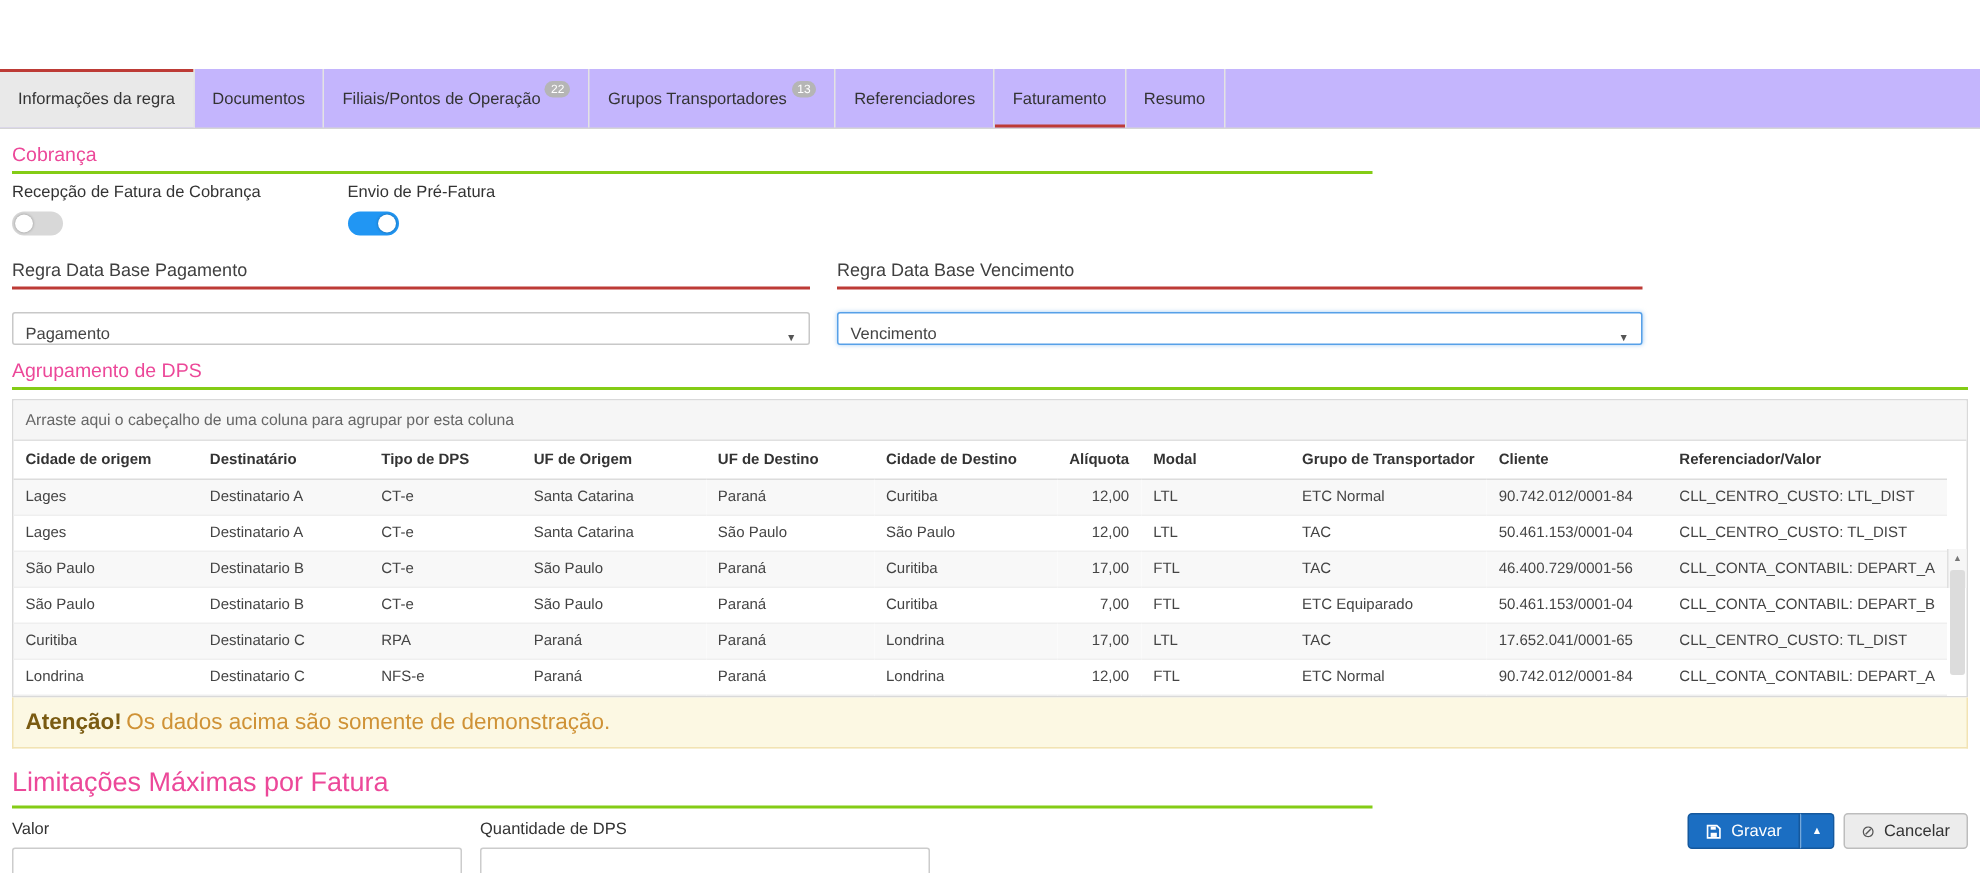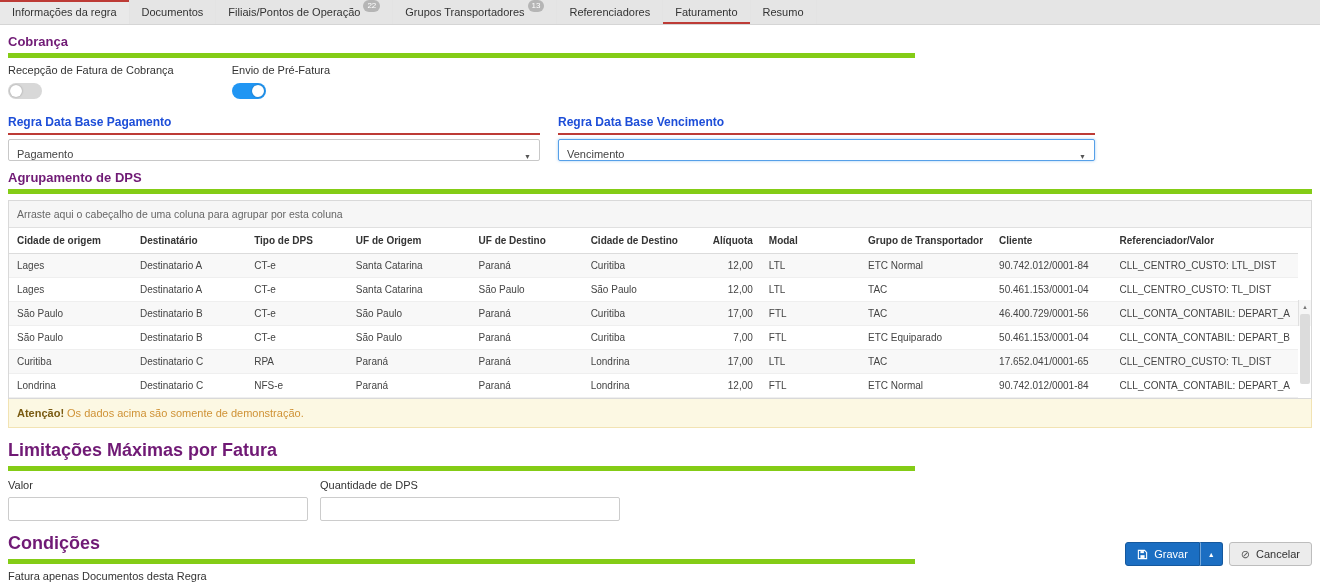--- a/index.html
+++ b/index.html
@@ -3,48 +3,48 @@
 <meta charset="utf-8">
 <style>
   * { box-sizing: border-box; }
   html,body { margin:0; padding:0; }
   body {
     width:1320px; height:582px; position:relative; overflow:hidden;
     font-family:"Liberation Sans", sans-serif; font-size:11px; color:#333;
     background:#fff;
   }
   
-  .tabbar { display:flex; border-bottom:1px solid #d5d5d5; height:25px; background:#e5e5e5; }
+  .tabbar { display:flex; border-bottom:1px solid #d5d5d5; height:40px; background:#c4b5fd;margin-top:46px; }
   .tab { padding:0 12px; display:flex; align-items:center; font-size:11px; color:#333;
          border-right:1px solid #e3e3e3; cursor:pointer; white-space:nowrap; }
   .tab.tab-first { background:#e9e9e9; box-shadow:inset 0 2px 0 var(--accent_red,#bd3b36); }
   .tab.tab-active { box-shadow:inset 0 -2px 0 var(--accent_red,#bd3b36); }
   .badge { font-size:8px; background:#b5b5b5; color:#fff; border-radius:8px;
            padding:1px 4px; margin-left:3px; position:relative; top:-6px; line-height:1.2; }
   
   .content { padding:0 8px; }
-  .section-title { font-weight:bold; color:#701a75; border-bottom:5px solid #84cc16; }
+  .section-title { font-weight:normal; color:#ec4899; border-bottom:2px solid #84cc16; }
   .s13 { font-size:13px; padding:9px 0 4px; }
   .s15 { font-size:18px; padding:12px 0 5px; }
   .w915 { width:907px; }
   
   .toggles { display:flex; margin-top:6px; }
   .toggle-group { margin-right:58px; }
   .toggle-label { font-size:11px; color:#333; margin-bottom:7px; }
   .switch { width:34px; height:16px; border-radius:9px; background:#d8d8d8; position:relative; cursor:pointer; }
   .switch.on { background:var(--toggle_on,#2196f3); }
   .switch .knob { width:12px; height:12px; border-radius:50%; background:#fff;
                   position:absolute; top:2px; left:2px; box-shadow:0 0 2px rgba(0,0,0,.35); }
   .switch.on .knob { left:auto; right:2px; }
   
   .regra-row { display:flex; gap:18px; margin-top:16px; }
   .regra-col-l { width:532px; }
   .regra-col-r { width:537px; }
-  .regra-title { font-size:12px; font-weight:bold; color:#1d4ed8;
-                 padding-bottom:4px; border-bottom:2px solid var(--accent_red,#bd3b36); margin-bottom:4px; }
+  .regra-title { font-size:12px; font-weight:normal; color:#404040;
+                 padding-bottom:4px; border-bottom:2px solid var(--accent_red,#bd3b36); margin-bottom:15px; }
   .select { height:22px; border:1px solid #c8c8c8; border-radius:2px; background:#fff;
             display:flex; align-items:flex-end; justify-content:space-between;
             padding:0 8px; font-size:11px; color:#444; cursor:pointer; }
   .select.focused { border-color:#56a0e8; box-shadow:0 0 3px rgba(86,160,232,.55); }
   .caret { font-size:7px; color:#555; }
   
   .grid { margin-top:6px; border:1px solid #d9d9d9; }
   .group-bar { background:#f6f6f6; border-bottom:1px solid #e0e0e0; padding:7px 8px;
                font-size:10.5px; color:#666; cursor:default; }
   .grid-body-wrap { display:flex;align-items:center; }
@@ -56,21 +56,21 @@
                         overflow:hidden; text-overflow:ellipsis; }
   table.grid-table tbody tr:nth-child(odd) td { background:#f8f8f8; }
   table.grid-table .num { text-align:right; }
   .vscroll { width:13px; border-left:1px solid #e0e0e0; background:#f6f6f6;
              display:flex; flex-direction:column; cursor:pointer; }
   .vscroll .arrow { height:13px; font-size:6px; color:#777; display:flex; align-items:center; justify-content:center; }
   .vscroll .track { flex:1; position:relative; }
   .vscroll .thumb { position:absolute; top:1px; left:1px; right:1px; height:70px; background:#dcdcdc; border-radius:2px; }
   
   .warning { background:var(--warning_bg,#fcf8e3); border:1px solid #f2e3b3; border-top:none;
-             padding:8px; font-size:11px; }
+             padding:8px; font-size:15px; }
   .warning b { color:#7a5b12; }
   .warning span { color:#cf9236; margin-left:3px; }
   
   .fields { display:flex; gap:12px; margin-top:8px; }
   .field { width:300px; }
   .field label { display:block; font-size:11px; color:#333; margin-bottom:6px; }
   .field input { width:100%; height:24px; border:1px solid #ccc; border-radius:2px;
                  padding:0 6px; font:inherit; color:#333; }
   
   .footer-actions { position:absolute; right:8px; bottom:16px; display:flex; gap:6px;padding-left:48px; }

